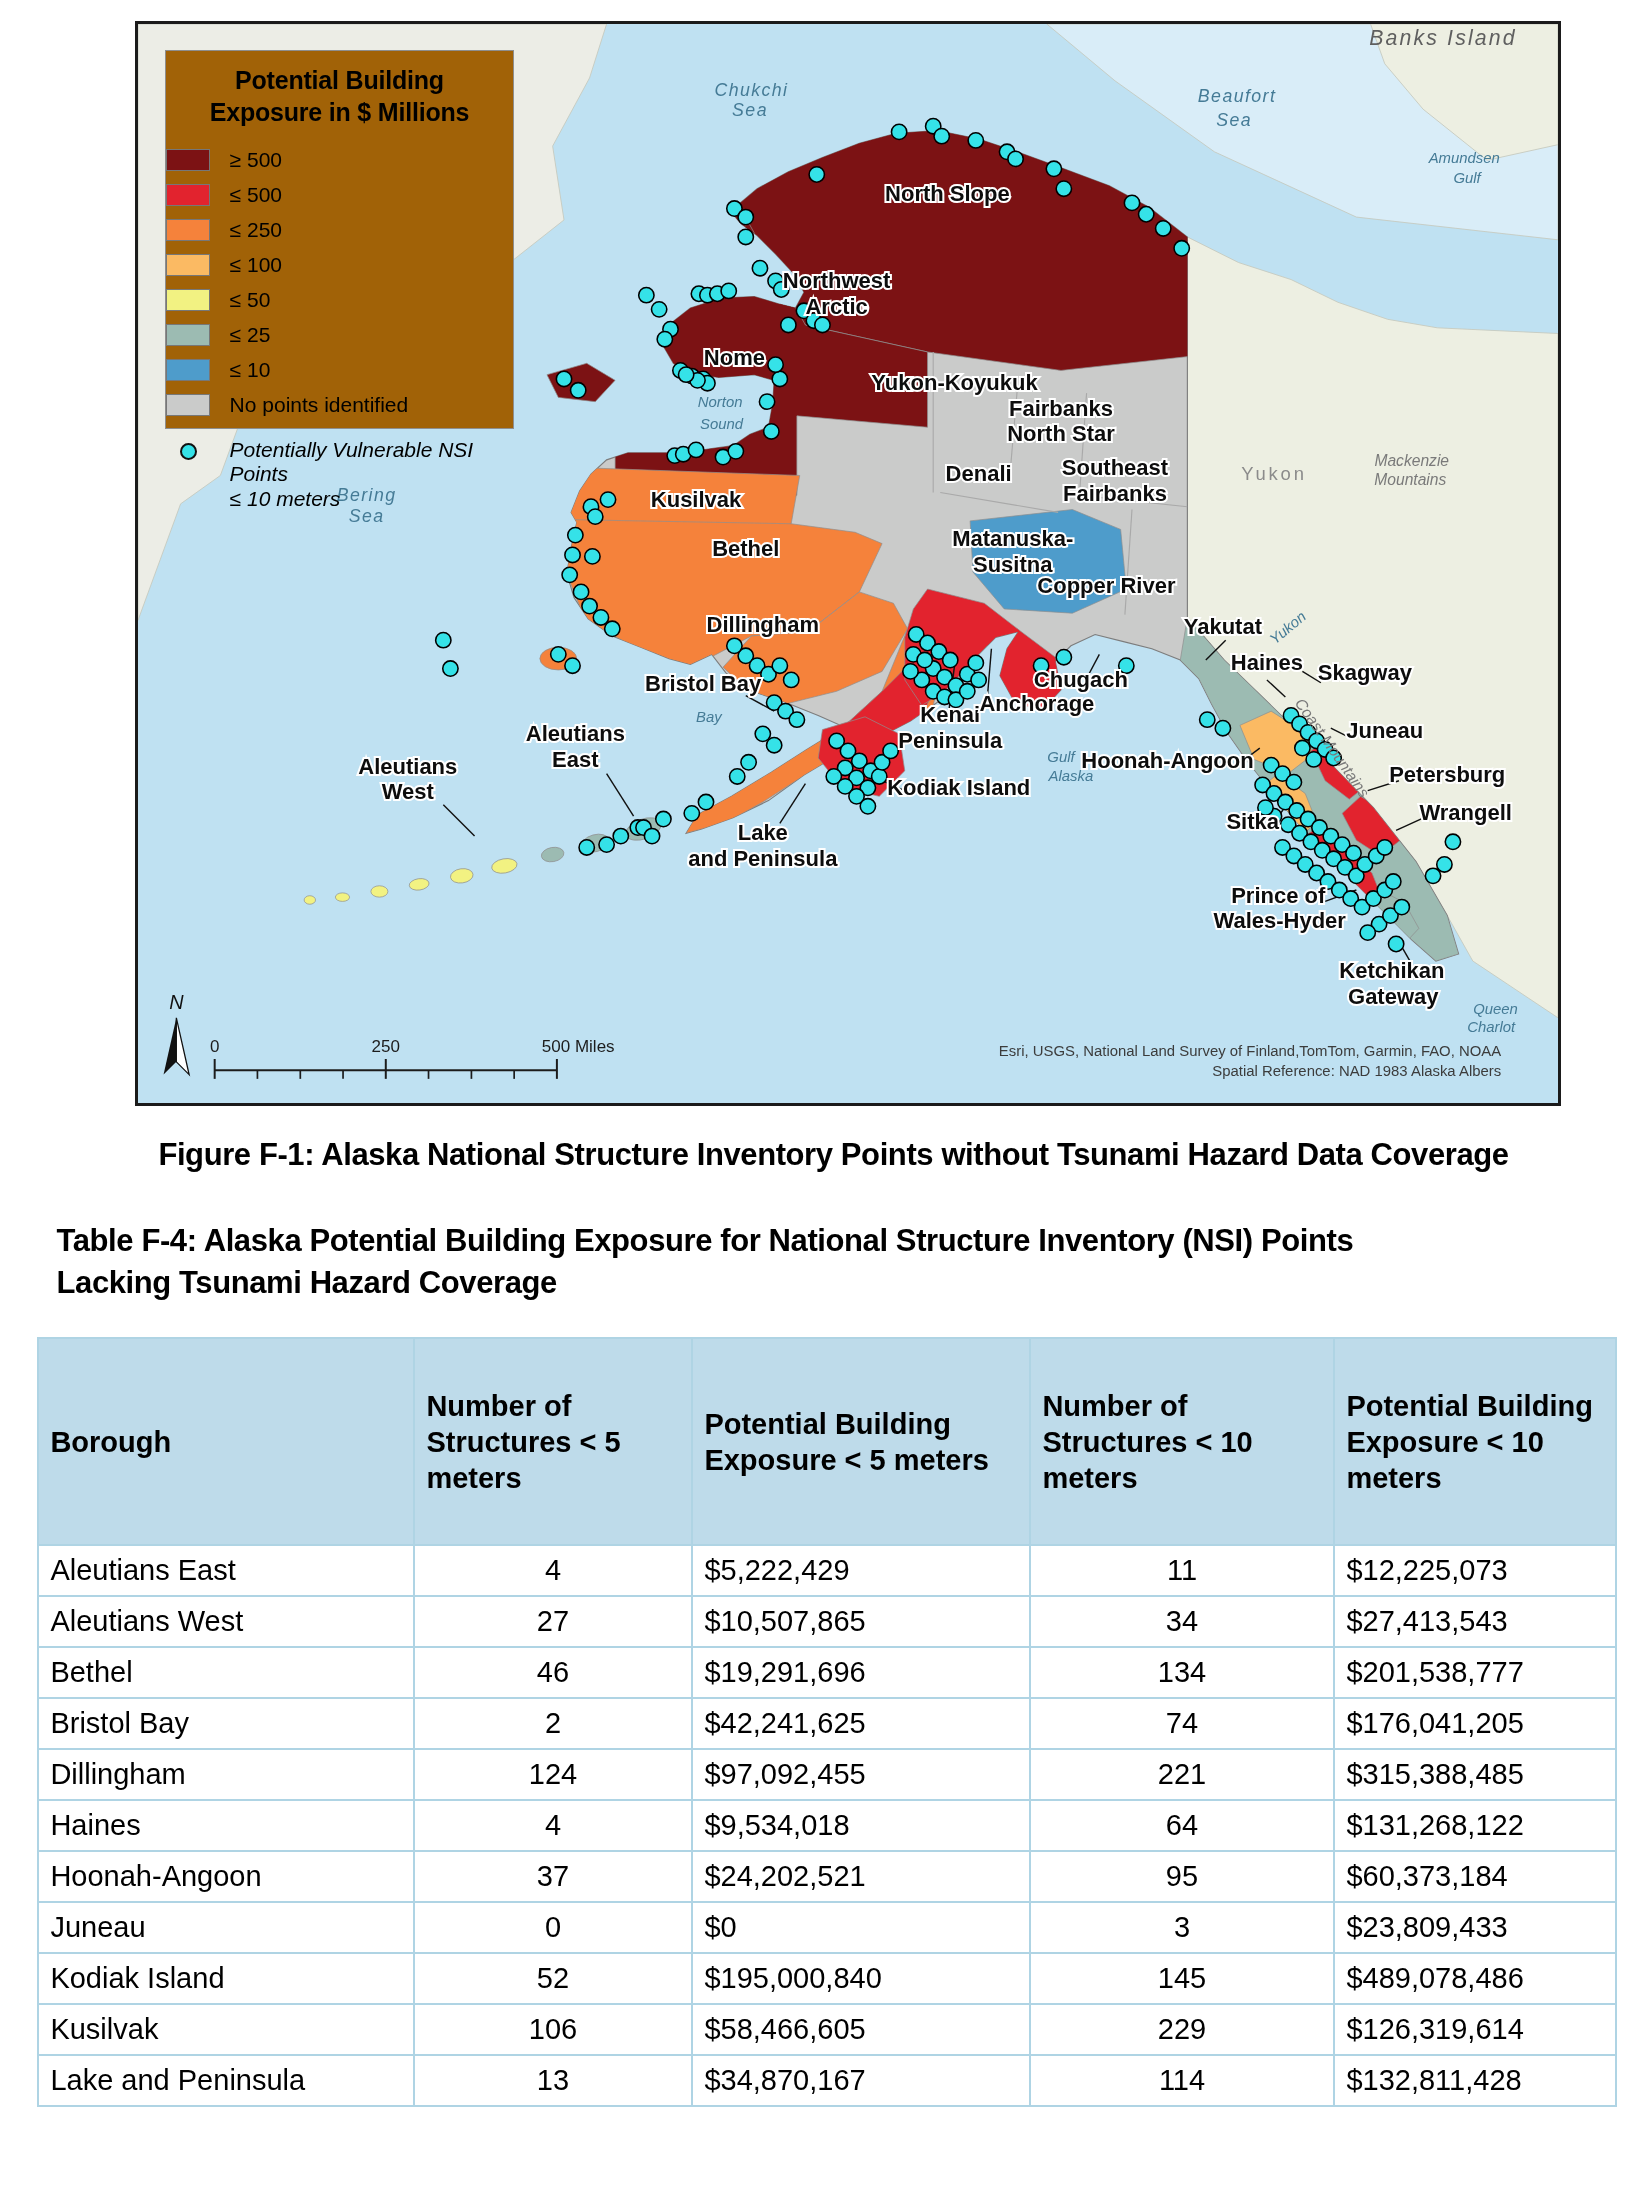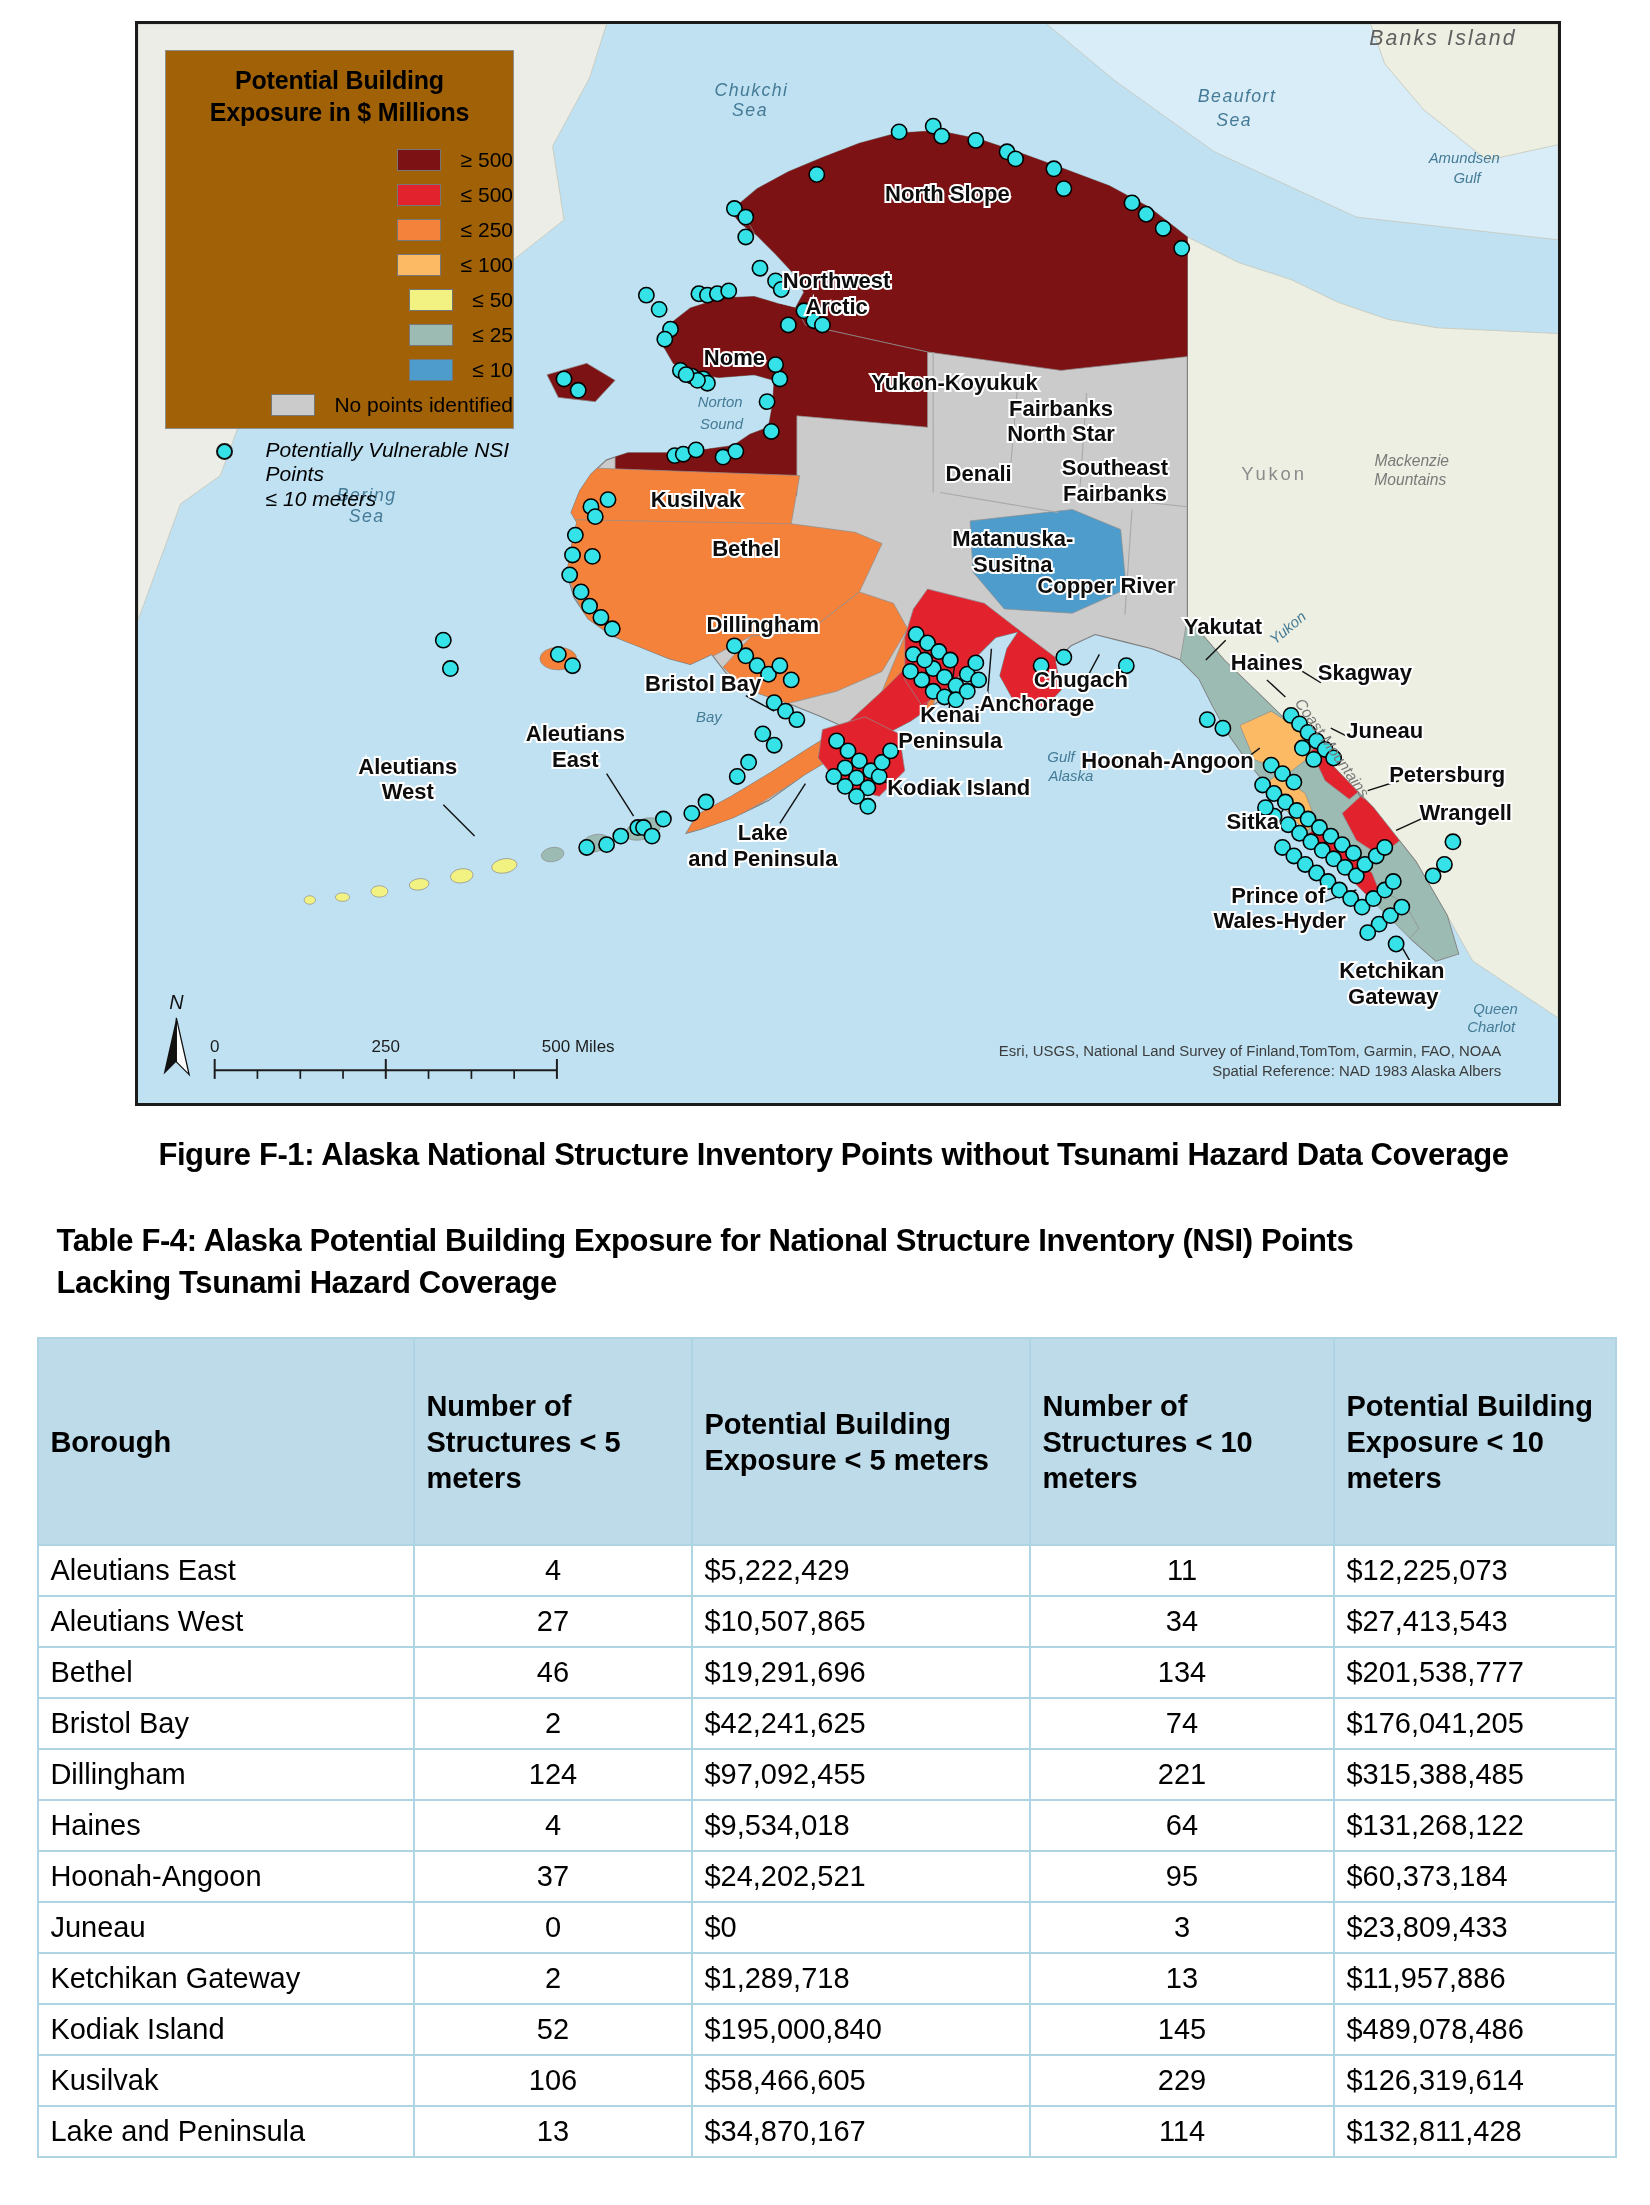--- a/index.html
+++ b/index.html
@@ -7,21 +7,21 @@
        font-family:"Liberation Sans",sans-serif;color:#000;}
   .map-frame{position:absolute;left:135px;top:21px;width:1426px;height:1085px;
              border:3.3px solid #1b1b1b;box-sizing:border-box;background:#BFE1F2;}
   .map-frame svg{position:absolute;left:0;top:0;width:100%;height:100%;}
   
   .legend{position:absolute;left:27px;top:26px;width:349px;height:379px;
           background:#a16207;border:1.6px solid #8e8e8e;box-sizing:border-box;z-index:5;}
   .legend-title{font-weight:bold;font-size:25px;line-height:32px;text-align:center;
                 margin-top:13px;white-space:pre-line;letter-spacing:-0.2px;}
   .legend-items{margin-top:14.7px;}
-  .legend-row{display:flex;align-items:center;height:35px;padding-left:36px;justify-content:flex-end;}
+  .legend-row{display:flex;align-items:center;height:35px;}
   .legend-swatch{width:44px;height:22px;border:1.2px solid #777;box-sizing:border-box;
                  margin-right:19.6px;flex:0 0 auto;}
   .legend-dot-wrap{width:44px;display:flex;justify-content:center;margin-right:19.6px;flex:0 0 auto;}
   .legend-dot{width:17px;height:17px;border-radius:50%;border:2px solid #111;box-sizing:border-box;}
   .legend-label{font-size:21px;white-space:pre-line;line-height:24.5px;}
   .legend-row.tall{height:auto;margin-top:15px;align-items:flex-start;font-style:italic;}
   .legend-row.tall .legend-dot-wrap{margin-top:4.9px;}
   
   text{font-family:"Liberation Sans",sans-serif;}
   .bor{font-weight:bold;font-size:15.5px;fill:#0d0d0d;stroke:#ffffff;stroke-width:2.8px;
@@ -497,27 +497,20 @@
           <td>$60,373,184</td>
         </tr>
         <tr>
           <td>Juneau</td>
           <td class="num">0</td>
           <td>$0</td>
           <td class="num">3</td>
           <td>$23,809,433</td>
         </tr>
         <tr>
-          <td>Ketchikan Gateway</td>
-          <td class="num">2</td>
-          <td>$1,289,718</td>
-          <td class="num">13</td>
-          <td>$11,957,886</td>
-        </tr>
-        <tr>
           <td>Kodiak Island</td>
           <td class="num">52</td>
           <td>$195,000,840</td>
           <td class="num">145</td>
           <td>$489,078,486</td>
         </tr>
         <tr>
           <td>Kusilvak</td>
           <td class="num">106</td>
           <td>$58,466,605</td>

